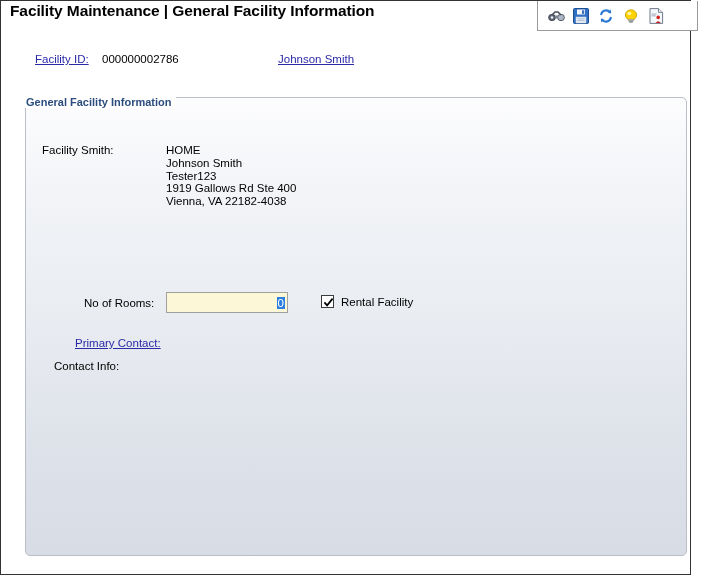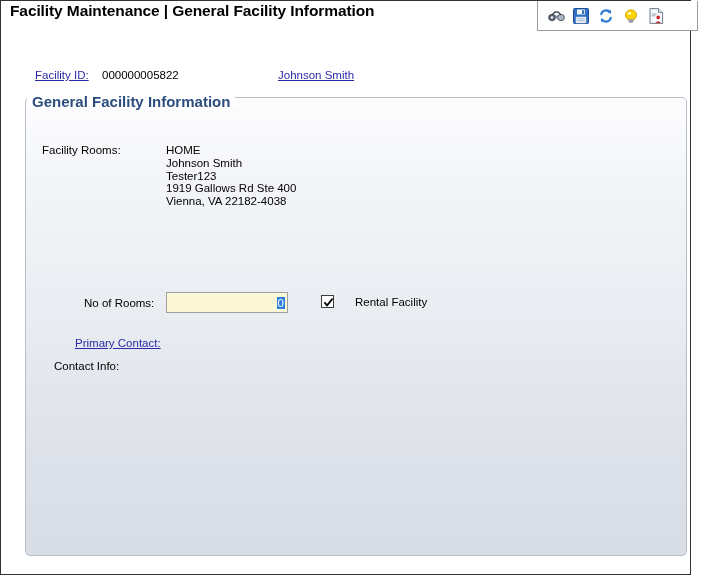--- a/index.html
+++ b/index.html
@@ -57,21 +57,21 @@
     align-items: center;
     justify-content: center;
     cursor: pointer;
   }
   .tool-btn svg { display: block; }
 
   
   #idrow {
     position: absolute;
     left: 0;
-    top: 68px;
+    top: 52px;
     width: 707px;
     height: 18px;
     font-size: 11.5px;
     color: #000000;
   }
   .link {
     color: #2a2aa8;
     text-decoration: underline;
     cursor: pointer;
   }
@@ -102,25 +102,25 @@
     top: 96px;
     width: 662px;
     height: 459px;
     box-sizing: border-box;
     border: 1px solid #b9bec8;
     border-radius: 5px;
     background: linear-gradient(to bottom, #fdfdfe 0%, #f3f5f8 18%, #e9ecf1 48%, #dde1e9 78%, #d8dce5 100%);
   }
   #fieldset-legend {
     position: absolute;
-    left: 26px;
+    left: 20px;
     top: 95px;
     background: #ffffff;
     padding: 0 5px;
-    font-size: 15px;
+    font-size: 11px;
     font-weight: bold;
     color: #2b4d7e;
     line-height: 12px;
     text-align: center;
   }
 
   
   .lbl {
     position: absolute;
     font-size: 11.5px;
@@ -162,21 +162,21 @@
     color: #ffffff;
     padding: 0 1px;
   }
 
   #rental-wrap {
     position: absolute;
     left: 320px;
     top: 294px;
     display: flex;
     align-items: center;
-    gap: 21px;
+    gap: 7px;
   }
   #rental-checkbox {
     width: 13px;
     height: 13px;
     box-sizing: border-box;
     border: 1px solid #3c3c3c;
     background: #ffffff;
     position: relative;
     cursor: pointer;
   }
@@ -252,28 +252,28 @@
         <rect x="2.6" y="7.4" width="4" height="0.9" fill="#95a0b0"></rect>
         <circle cx="9.2" cy="9.4" r="1.8" fill="#cf2020"></circle>
         <path d="M6.6 15 q2.6 -3.4 5.2 0 Z" fill="#cf2020"></path>
       </svg>
     </div>
 
   </div>
 
   <div id="idrow">
     <span id="facility-id-label" class="link">Facility ID:</span>
-    <span id="facility-id-value">000000005822</span>
+    <span id="facility-id-value">000000002786</span>
     <span id="owner-link" class="link">Johnson Smith</span>
   </div>
 
   <div id="fieldset"></div>
   <div id="fieldset-legend">General Facility Information</div>
 
-  <div id="facility-info-label" class="lbl">Facility Rooms:</div>
+  <div id="facility-info-label" class="lbl">Facility Smith:</div>
   <div id="facility-info-value">HOME
 Johnson Smith
 Tester123
 1919 Gallows Rd Ste 400
 Vienna, VA 22182-4038</div>
 
   <div id="rooms-label" class="lbl">No of Rooms:</div>
   <div id="rooms-input">
     <span id="rooms-value-sel">0</span>
   </div>

